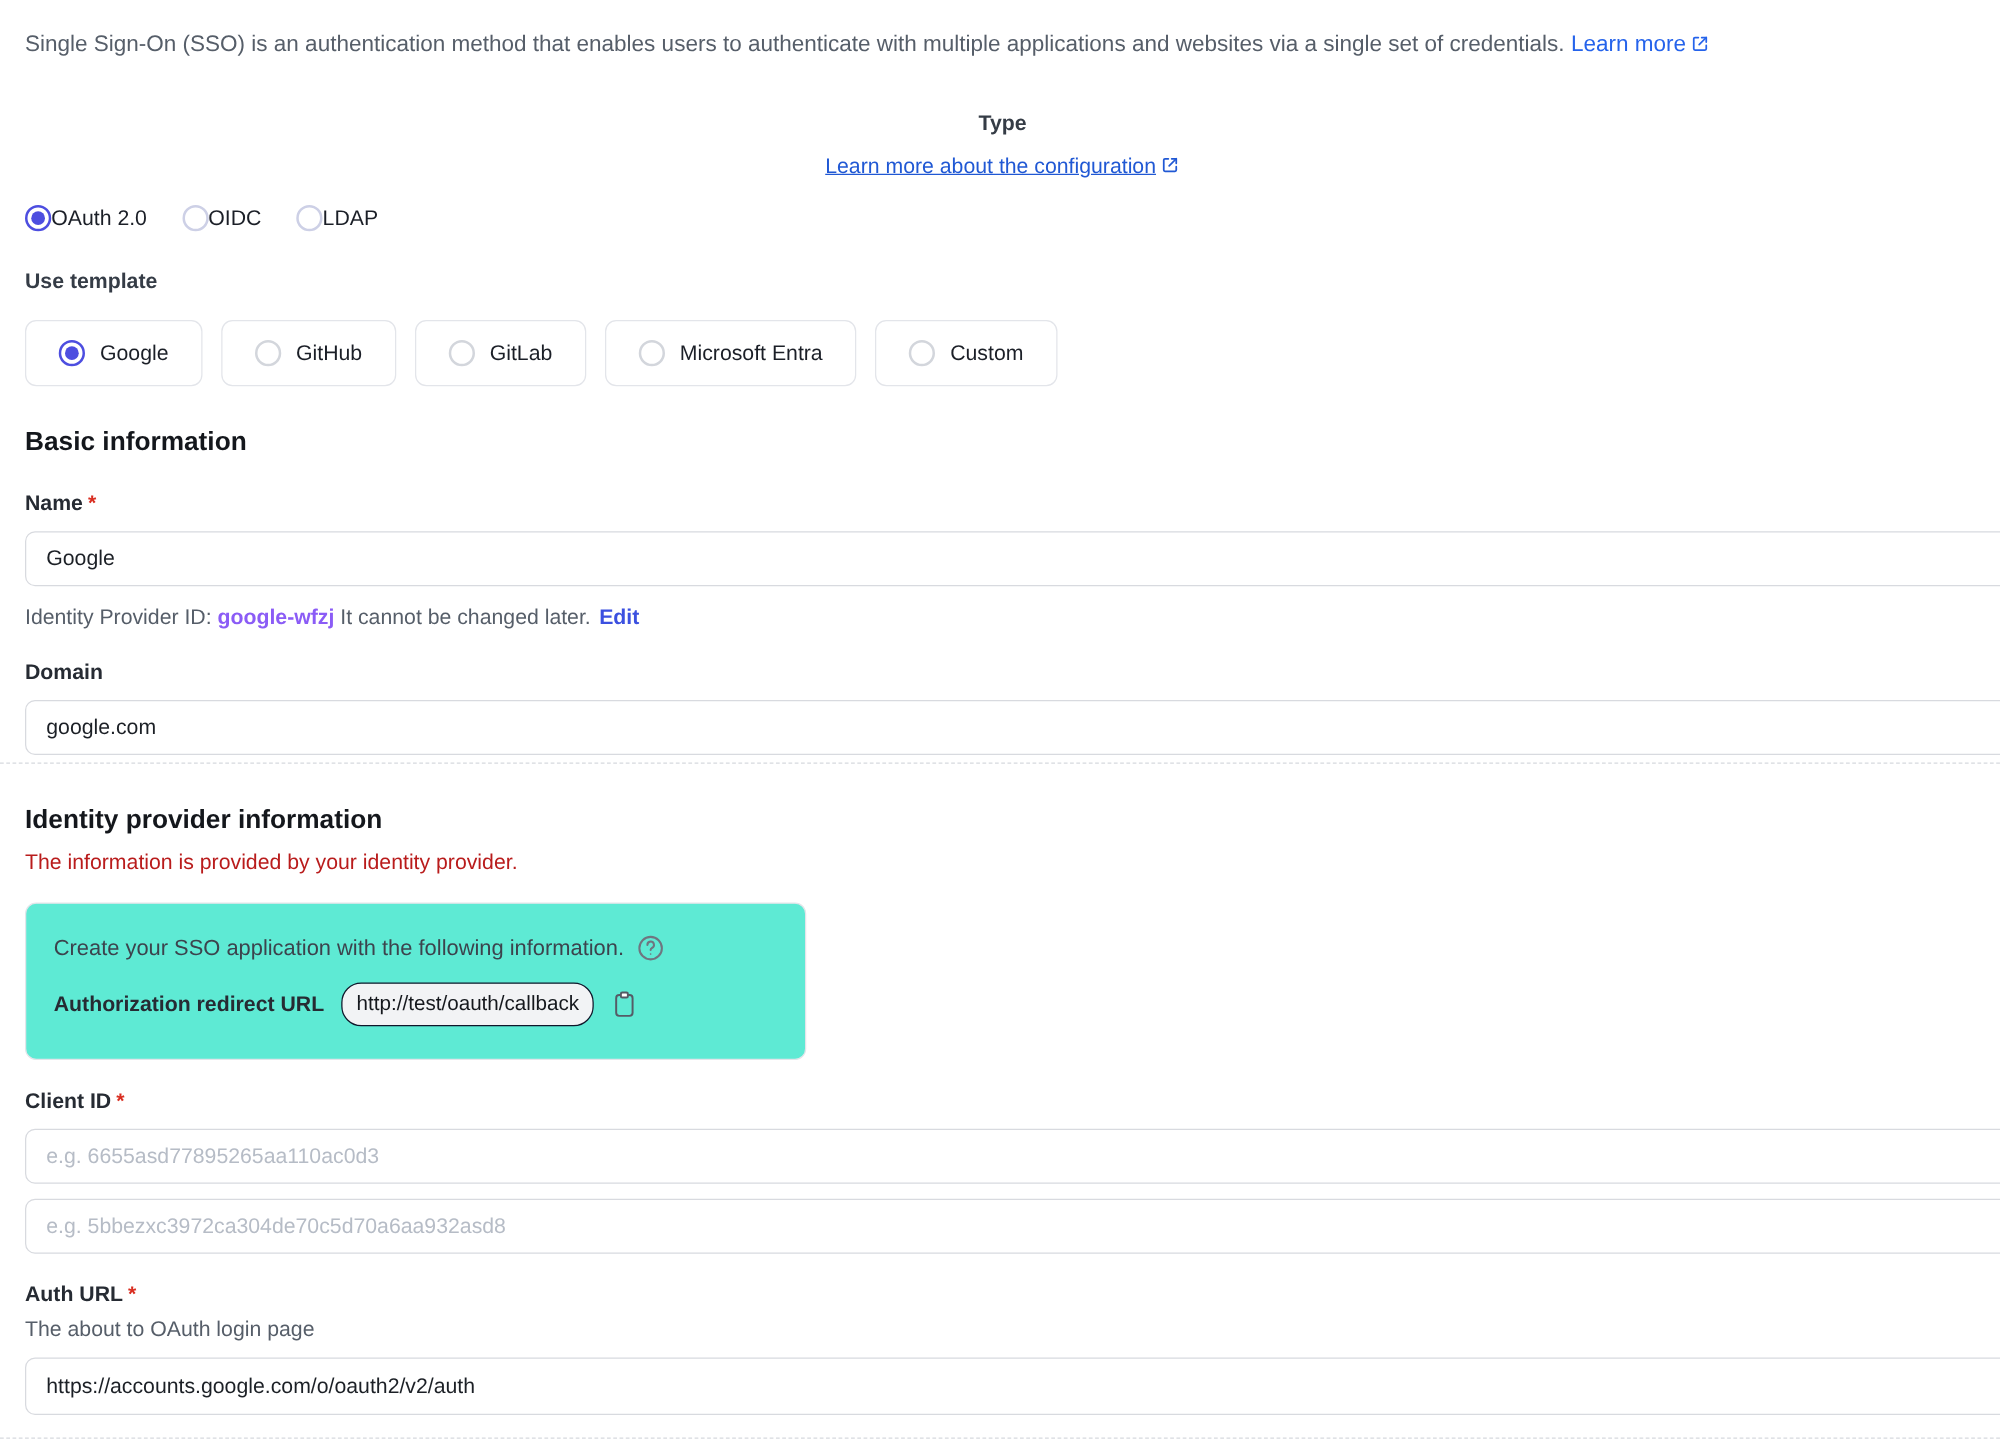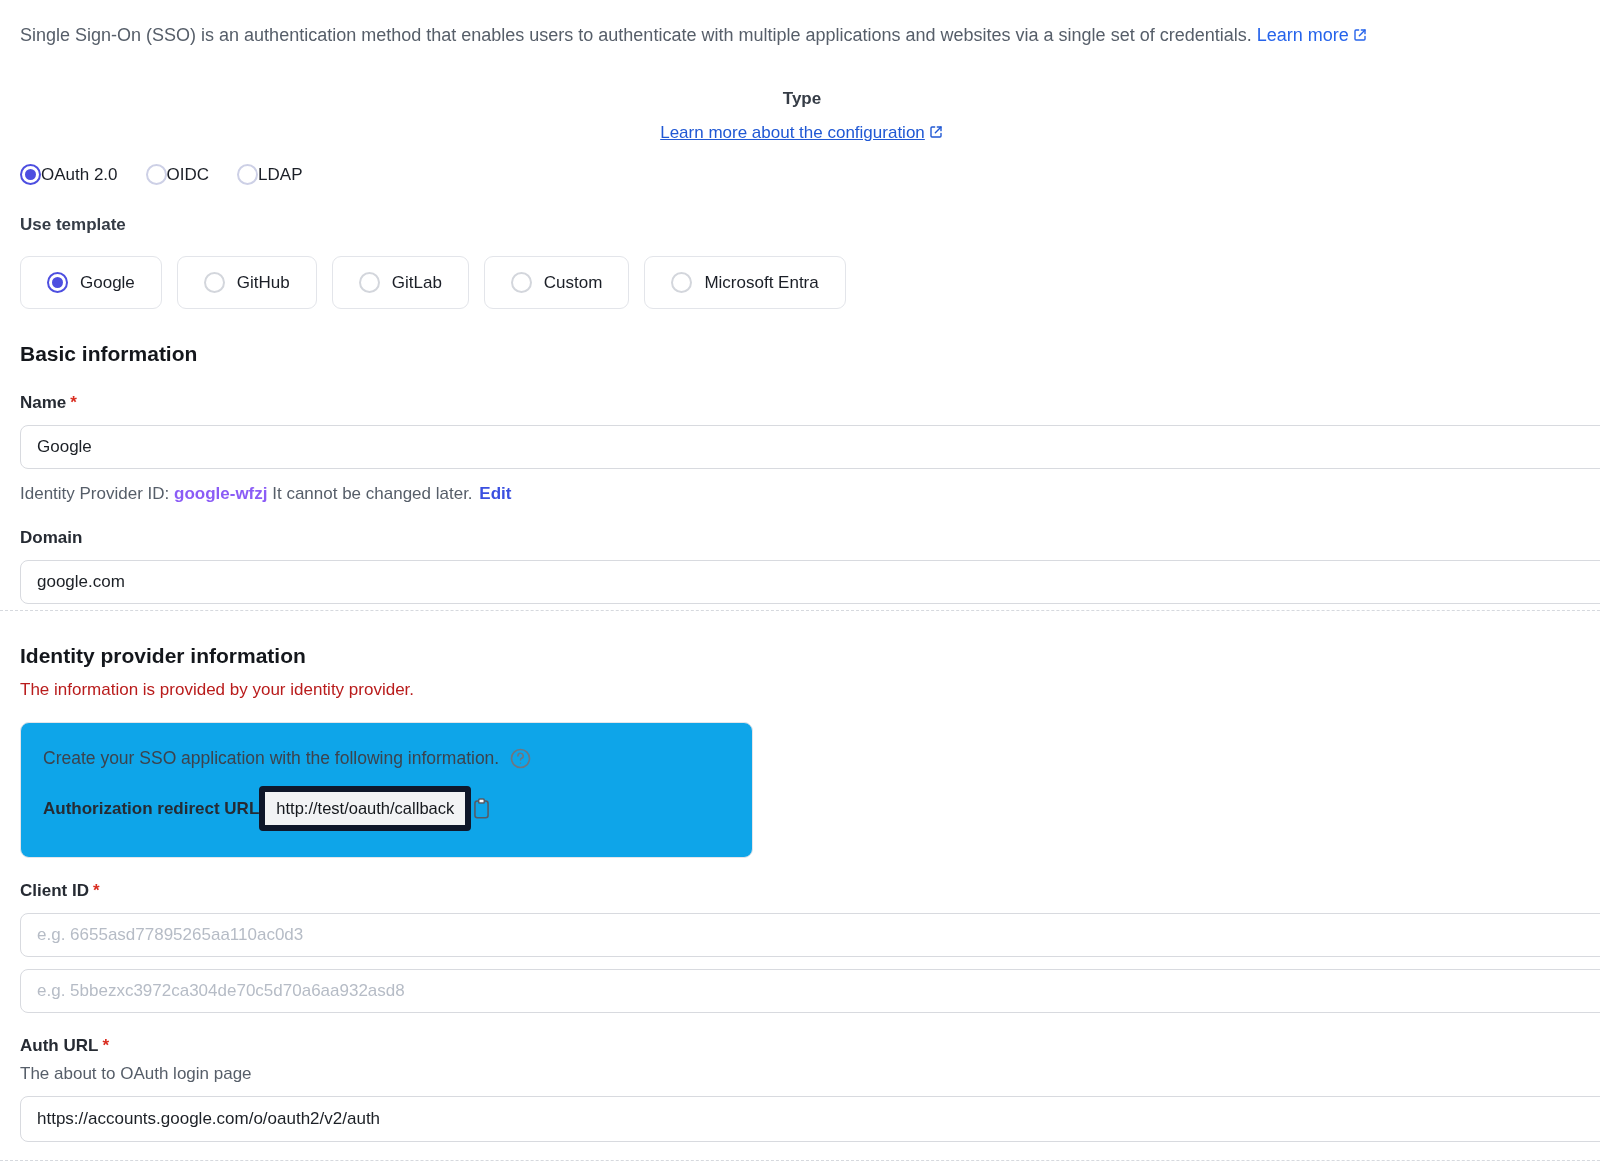--- a/index.html
+++ b/index.html
@@ -86,30 +86,30 @@
     margin-top: 6px; margin-left: -20px;
     width: 1640px; height: 0;
     border-top: 1px dashed #d6d9de;
   }
   .dashed-divider.bottom { margin-top: 18px; }
 
   
   .callout {
     box-sizing: border-box;
     margin-top: 22px;
-    width: 733px;
+    width: 625px;
     border: 1px solid #e3e5ea; border-radius: 9px;
-    background: #0ea5e9;
+    background: #5eead4;
     padding: 24px 24px 26px 22px;
   }
   .callout-line1 { display: flex; align-items: center; gap: 10px; font-size: 17.5px; color: #3c434d; }
-  .callout-line2 { margin-top: 16px; display: flex; align-items: center; gap: 0; }
+  .callout-line2 { margin-top: 16px; display: flex; align-items: center; gap: 14px; }
   .chip {
     box-sizing: border-box;
-    background: #f2f3f5; border: 6px solid #0f172a; border-radius: 4px;
+    background: #f2f3f5; border: 1px solid #0f172a; border-radius: 16px;
     padding: 7px 11px; font-size: 16.5px; color: #15181d;
     white-space: nowrap;
   }
   .icon-btn { display: inline-flex; align-items: center; cursor: pointer; }
 
   .helper-text { margin-top: 8px; font-size: 17px; color: #565e69; }
 
   .gap-domain { margin-top: 24px; }
   .gap-name { margin-top: 27px; }
   .heading-gap-ipi { margin-top: 29px; }
@@ -162,25 +162,25 @@
     <span class="card">
       <span class="radio gray"></span>
       <span>GitHub</span>
     </span>
     <span class="card">
       <span class="radio gray"></span>
       <span>GitLab</span>
     </span>
     <span class="card">
       <span class="radio gray"></span>
+      <span>Microsoft Entra</span>
+    </span>
+    <span class="card">
+      <span class="radio gray"></span>
       <span>Custom</span>
-    </span>
-    <span class="card">
-      <span class="radio gray"></span>
-      <span>Microsoft Entra</span>
     </span>
   </div>
 
   <h2 class="section-heading">Basic information</h2>
 
   <div class="field-label gap-name">
     <span>Name</span><span class="required">*</span>
   </div>
   <input class="text-input" type="text" value="Google" style="">
 

